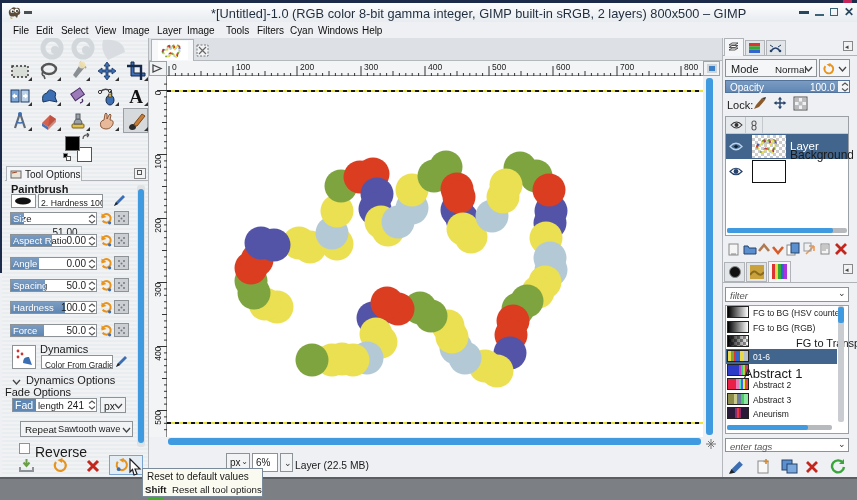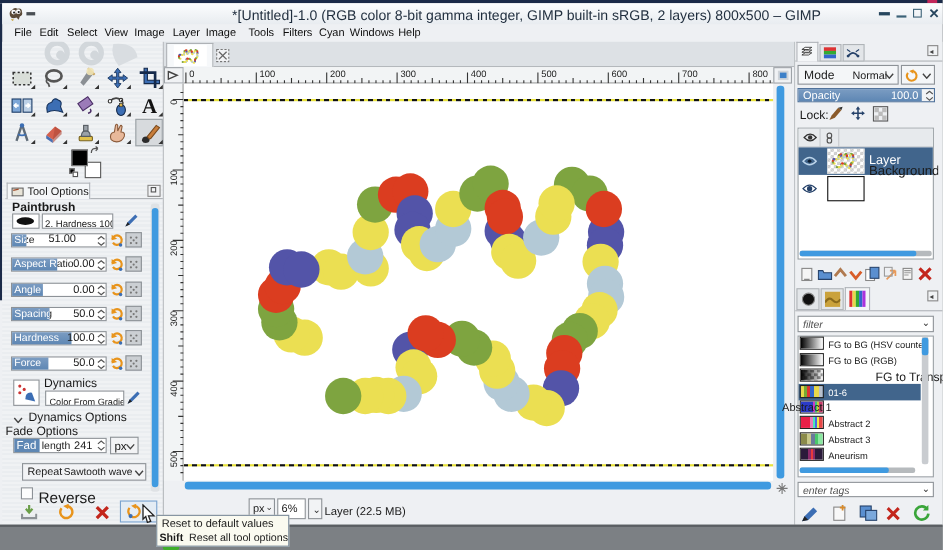--- a/index.html
+++ b/index.html
@@ -162,21 +162,21 @@
   </div>
 <svg class="abs" style="left:112px;top:194px" width="14" height="14" viewBox="0 0 14 14">
     <path d="M2 12 L4 8 L11 1 L13 3 L6 10 Z" fill="#3c6eb4"></path>
     <path d="M2 12 L4 8 L6 10 Z" fill="#222"></path>
   </svg>
 <div class="abs bx" style="left:10px;top:212px;width:87px;height:13px"></div>
 <div class="abs tx" style="left:13px;top:213px;font-size:9.5px;color:#222">Size</div>
 <div class="abs" style="left:11px;top:213px;width:13px;height:11px;background:linear-gradient(180deg,#7b9cc2,#5e87b4);overflow:hidden">
     <span class="wtx" style="position:absolute;left:2px;top:0;font-size:9.5px">Size</span>
   </div>
-<div class="abs tx" style="left:44px;top:212px;width:42px;text-align:left;font-size:10px;background:transparent">51.00</div>
+<div class="abs tx" style="left:44px;top:227px;width:42px;text-align:center;font-size:10px;background:transparent">51.00</div>
 <svg class="abs" style="left:88px;top:214px" width="8" height="10" viewBox="0 0 8 10">
     <path d="M1 3.5 L4 1 L7 3.5 M1 6.5 L4 9 L7 6.5" fill="none" stroke="#555" stroke-width="1.1"></path>
   </svg>
 <svg class="abs" style="left:100px;top:212px" width="13" height="13" viewBox="0 0 13 13">
     <g transform="scale(-1,1) translate(-13,0)">
       <path d="M10.8 5.2 A4.3 4.3 0 1 0 10.3 8.6" fill="none" stroke="#e8941c" stroke-width="2"></path>
       <path d="M11.5 1.5 L11.5 6.5 L6.5 5 Z" fill="#e8941c"></path>
       <circle cx="3.4" cy="10.8" r="1.6" fill="#3c6eb4"></circle>
     </g>
   </svg>
@@ -933,21 +933,21 @@
   </div>
 <div class="abs tx" style="left:796px;top:335px;width:85px;overflow:hidden;font-size:11px;padding-top:2px">FG to Transparent</div>
 <div class="abs" style="left:726px;top:349px;width:111px;height:15px;background:#41658c"></div>
 <div class="abs" style="left:727px;top:350px;width:22px;height:12px;border:1px solid #222;overflow:hidden">
     <div style="width:100%;height:100%;background:linear-gradient(90deg,#e8d84a 0 14%,#7a3 14% 28%,#d33 28% 42%,#36c 42% 60%,#e8d84a 60% 82%,#b8c0cc 82%)"></div>
   </div>
 <div class="abs wtx" style="left:753px;top:350px;width:85px;overflow:hidden;font-size:8.5px;padding-top:2px">01-6</div>
 <div class="abs" style="left:727px;top:364px;width:22px;height:12px;border:1px solid #222;overflow:hidden">
     <div style="width:100%;height:100%;background:linear-gradient(90deg,#2b3bc8 0 55%,#c83bc8 55% 65%,#3bc87a 65% 75%,#c8c83b 75% 85%,#c83b6a 85%)"></div>
   </div>
-<div class="abs tx" style="left:711px;top:364px;width:85px;overflow:hidden;font-size:10px;padding-top:2px">Abstract 1</div>
+<div class="abs tx" style="left:744px;top:364px;width:85px;overflow:hidden;font-size:13px;padding-top:2px">Abstract 1</div>
 <div class="abs" style="left:727px;top:378px;width:22px;height:12px;border:1px solid #222;overflow:hidden">
     <div style="width:100%;height:100%;background:linear-gradient(90deg,#e82048 0 40%,#e87ab8 40% 55%,#48e8b8 55% 65%,#4868e8 65% 75%,#e8e848 75% 85%,#e84848 85%)"></div>
   </div>
 <div class="abs tx" style="left:753px;top:378px;width:85px;overflow:hidden;font-size:8.5px;padding-top:2px">Abstract 2</div>
 <div class="abs" style="left:727px;top:393px;width:22px;height:12px;border:1px solid #222;overflow:hidden">
     <div style="width:100%;height:100%;background:linear-gradient(90deg,#8a8a4a 0 30%,#c8c88a 30% 45%,#6a7a9a 45% 65%,#4ac86a 65% 80%,#8ae8a0 80%)"></div>
   </div>
 <div class="abs tx" style="left:753px;top:393px;width:85px;overflow:hidden;font-size:8.5px;padding-top:2px">Abstract 3</div>
 <div class="abs" style="left:727px;top:407px;width:22px;height:12px;border:1px solid #222;overflow:hidden">
     <div style="width:100%;height:100%;background:linear-gradient(90deg,#2a1a3a 0 35%,#8a2a6a 35% 45%,#e83a3a 45% 55%,#8a2a6a 55% 65%,#2a1a3a 65%)"></div>

